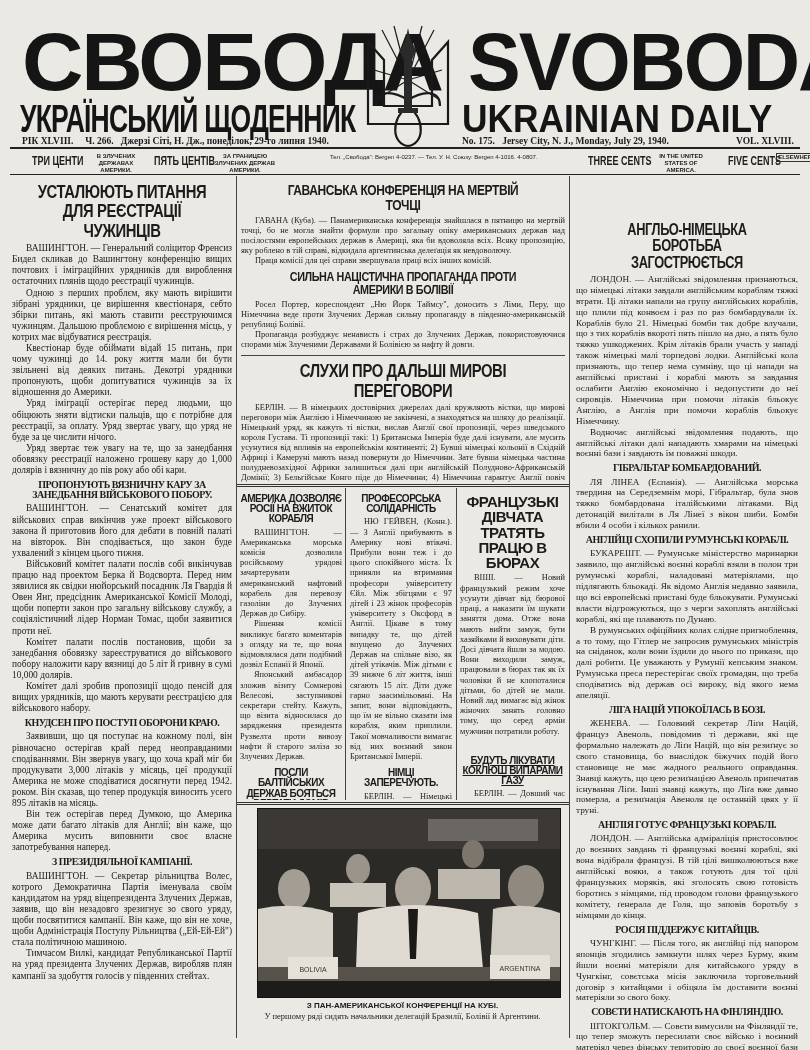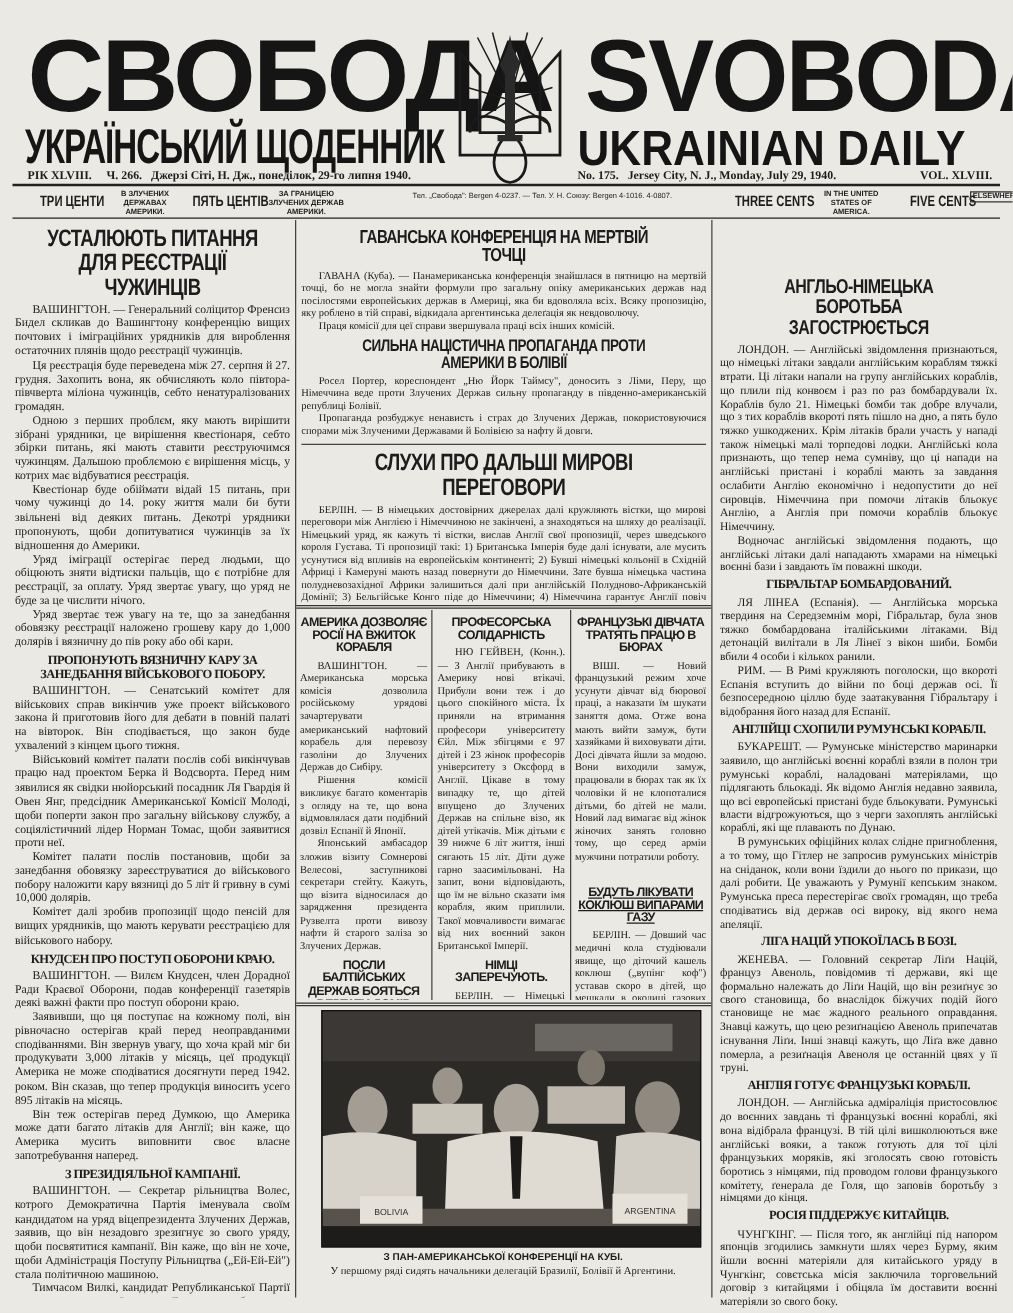--- a/index.html
+++ b/index.html
@@ -100,34 +100,32 @@
   <div class="vline" style="left:236px;top:176px;height:862px;"></div>
   <div class="vline" style="left:569px;top:176px;height:862px;"></div>
   <div class="vline" style="left:345px;top:488px;height:312px;"></div>
   <div class="vline" style="left:456px;top:488px;height:312px;"></div>
   <div class="hline thick" style="left:237px;width:332px;top:484px;"></div>
   <div class="hline thick" style="left:237px;width:332px;top:802px;"></div>
 
   <div class="col" style="left:12px;top:178px;width:220px;height:860px;">
     <div class="head h-xl">УСТАЛЮЮТЬ ПИТАННЯ ДЛЯ РЕЄСТРАЦІЇ ЧУЖИНЦІВ</div>
     <p>ВАШИНГТОН. — Генеральний соліцитор Френсиз Бидел скликав до Вашингтону конференцію вищих почтових і іміграційних урядників для вироблення остаточних плянів щодо реєстрації чужинців.</p>
-    <p>Ця реєстрація буде переведена між 27. серпня й 27. грудня. Захопить вона, як обчисляють коло півтора-півчверта міліона чужинців, себто ненатуралізованих громадян.</p>
     <p>Одною з перших проблєм, яку мають вирішити зібрані урядники, це вирішення квестіонаря, себто збірки питань, які мають ставити реєструючимся чужинцям. Дальшою проблємою є вирішення місць, у котрих має відбуватися реєстрація.</p>
     <p>Квестіонар буде обіймати відай 15 питань, при чому чужинці до 14. року життя мали би бути звільнені від деяких питань. Декотрі урядники пропонують, щоби допитуватися чужинців за їх відношення до Америки.</p>
     <p>Уряд іміграції остерігає перед людьми, що обіцюють зняти відтиски пальців, що є потрібне для реєстрації, за оплату. Уряд звертає увагу, що уряд не буде за це числити нічого.</p>
     <p>Уряд звертає теж увагу на те, що за занедбання обовязку реєстрації наложено грошеву кару до 1,000 долярів і вязничну до пів року або обі кари.</p>
 
     <div class="head h-s">ПРОПОНУЮТЬ ВЯЗНИЧНУ КАРУ ЗА ЗАНЕДБАННЯ ВІЙСЬКОВОГО ПОБОРУ.</div>
     <p>ВАШИНГТОН. — Сенатський комітет для військових справ викінчив уже проект військового закона й приготовив його для дебати в повній палаті на вівторок. Він сподівається, що закон буде ухвалений з кінцем цього тижня.</p>
     <p>Військовий комітет палати послів собі викінчував працю над проектом Берка й Водсворта. Перед ним зявилися як свідки нюйорський посадник Ля Гвардія й Овен Янг, предсідник Американської Комісії Молоді, щоби поперти закон про загальну військову службу, а соціялістичний лідер Норман Томас, щоби заявитися проти неї.</p>
     <p>Комітет палати послів постановив, щоби за занедбання обовязку зареєструватися до військового побору наложити кару вязниці до 5 літ й гривну в сумі 10,000 долярів.</p>
     <p>Комітет далі зробив пропозиції щодо пенсій для вищих урядників, що мають керувати реєстрацією для військового набору.</p>
 
     <div class="head h-s">КНУДСЕН ПРО ПОСТУП ОБОРОНИ КРАЮ.</div>
-    <p>ВАШИНГТОН. — Вилєм Кнудсен, член Дорадної Ради Краєвої Оборони, подав конференції газетярів деякі важні факти про поступ оборони краю.</p>
     <p>Заявивши, що ця поступає на кожному полі, він рівночасно остерігав край перед неоправданими сподіваннями. Він звернув увагу, що хоча край міг би продукувати 3,000 літаків у місяць, цеї продукції Америка не може сподіватися досягнути перед 1942. роком. Він сказав, що тепер продукція виносить усего 895 літаків на місяць.</p>
     <p>Він теж остерігав перед Думкою, що Америка може дати багато літаків для Англії; він каже, що Америка мусить виповнити своє власне запотребування наперед.</p>
 
     <div class="head h-s">З ПРЕЗИДІЯЛЬНОЇ КАМПАНІЇ.</div>
     <p>ВАШИНГТОН. — Секретар рільництва Волес, котрого Демократична Партія іменувала своїм кандидатом на уряд віцепрезидента Злучених Держав, заявив, що він незадовго зрезигнує зо свого уряду, щоби посвятитися кампанії. Він каже, що він не хоче, щоби Адміністрація Поступу Рільництва („Ей-Ей-Ей") стала політичною машиною.</p>
     <p>Тимчасом Вилкі, кандидат Републиканської Партії на уряд президента Злучених Держав, виробляв плян кампанії за здобуття голосів у південних стейтах.</p>
 
   </div>
 
   <div class="col" style="left:241px;top:178px;width:324px;height:304px;font-size:8.4px;line-height:10px;">
@@ -154,21 +152,21 @@
 
   <div class="col" style="left:350px;top:490px;width:102px;height:310px;font-size:8.4px;line-height:10.2px;">
     <div class="head h-m" style="font-size:10px;">ПРОФЕСОРСЬКА СОЛІДАРНІСТЬ</div>
     <p>НЮ ГЕЙВЕН, (Конн.). — З Англії прибувають в Америку нові втікачі. Прибули вони теж і до цього спокійного міста. Їх приняли на втримання професори університету Єйл. Між збігцями є 97 дітей і 23 жінок професорів університету з Оксфорд в Англії. Цікаве в тому випадку те, що дітей впущено до Злучених Держав на спільне візо, як дітей утікачів. Між дітьми є 39 нижче 6 літ життя, інші сягають 15 літ. Діти дуже гарно заасимільовані. На запит, вони відповідають, що їм не вільно сказати імя корабля, яким приплили. Такої мовчаливости вимагає від них воєнний закон Британської Імперії.</p>
     <div class="head h-m" style="font-size:10px;margin-top:6px;">НІМЦІ ЗАПЕРЕЧУЮТЬ.</div>
     <p>БЕРЛІН. — Німецькі власти категорично заперечили вістку, що вони погодились на автономію Бретонії.</p>
 
   </div>
 
   <div class="col" style="left:460px;top:490px;width:105px;height:310px;font-size:8.4px;line-height:10.2px;">
-    <div class="head h-m" style="font-size:10px;">ФРАНЦУЗЬКІ ДІВЧАТА ТРАТЯТЬ ПРАЦЮ В БЮРАХ</div>
+    <div class="head h-m" style="font-size:15px;">ФРАНЦУЗЬКІ ДІВЧАТА ТРАТЯТЬ ПРАЦЮ В БЮРАХ</div>
     <p>ВІШІ. — Новий французький режим хоче усунути дівчат від бюрової праці, а наказати їм шукати заняття дома. Отже вона мають вийти замуж, бути хазяйками й виховувати діти. Досі дівчата йшли за модою. Вони виходили замуж, працювали в бюрах так як їх чоловіки й не клопоталися дітьми, бо дітей не мали. Новий лад вимагає від жінок жіночих занять головно тому, що серед арміи мужчини потратили роботу.</p>
     <div class="head h-m" style="font-size:10px;margin-top:19px;text-decoration:underline;">БУДУТЬ ЛІКУВАТИ КОКЛЮШ ВИПАРАМИ ГАЗУ</div>
     <p>БЕРЛІН. — Довший час медичні кола студіювали явище, що діточий кашель коклюш („вупінг коф") уставав скоро в дітей, що мешкали в околиці газових заводів по містах. У Липську заведено експериментальну стацію для дітей, навіжених коклюшем. Їх приміщено в двох кімнатах, де складено мішки піску, вживаного для фільтрування газу. Діти бавилися тим піском і скоро приходили до здоровля.</p>
   </div>
 
   <div class="photo">
     <svg width="302" height="188" viewBox="0 0 302 188">
       <rect width="302" height="188" fill="#2c2a27"></rect>
       <rect x="0" y="0" width="302" height="40" fill="#3b3835"></rect>
       <rect x="170" y="10" width="110" height="22" fill="#8a857e" opacity="0.6"></rect>
@@ -196,21 +194,20 @@
     <span>У першому ряді сидять начальники делегацій Бразилії, Болівії й Аргентини.</span>
   </div>
 
   <div class="col" style="left:576px;top:178px;width:222px;height:860px;font-size:9.2px;line-height:10.9px;margin-top:40px;">
     <div class="head h-l" style="font-size:16px;">АНГЛЬО-НІМЕЦЬКА БОРОТЬБА ЗАГОСТРЮЄТЬСЯ</div>
     <p>ЛОНДОН. — Англійські звідомлення признаються, що німецькі літаки завдали англійським кораблям тяжкі втрати. Ці літаки напали на групу англійських кораблів, що плили під конвоєм і раз по раз бомбардували їх. Кораблів було 21. Німецькі бомби так добре влучали, що з тих кораблів вкороті пять пішло на дно, а пять було тяжко ушкоджених. Крім літаків брали участь у нападі також німецькі малі торпедові лодки. Англійські кола признають, що тепер нема сумніву, що ці напади на англійські пристані і кораблі мають за завдання ослабити Англію економічно і недопустити до неї сировців. Німеччина при помочи літаків бльокує Англію, а Англія при помочи кораблів бльокує Німеччину.</p>
     <p>Водночас англійські звідомлення подають, що англійські літаки далі нападають хмарами на німецькі воєнні бази і завдають їм поважні шкоди.</p>
 
     <div class="head h-s">ГІБРАЛЬТАР БОМБАРДОВАНИЙ.</div>
     <p>ЛЯ ЛІНЕА (Еспанія). — Англійська морська твердиня на Середземнім морі, Гібральтар, була знов тяжко бомбардована італійськими літаками. Від детонацій вилітали в Ля Лінеї з вікон шиби. Бомби вбили 4 особи і кількох ранили.</p>
-    <p>РИМ. — В Римі кружляють поголоски, що вкороті Еспанія вступить до війни по боці держав осі. Її безпосередною ціллю буде заатакування Гібральтару і відобрання його назад для Еспанії.</p>
 
     <div class="head h-s">АНГЛІЙЦІ СХОПИЛИ РУМУНСЬКІ КОРАБЛІ.</div>
     <p>БУКАРЕШТ. — Румунське міністерство маринарки заявило, що англійські воєнні кораблі взяли в полон три румунські кораблі, наладовані матеріялами, що підлягають бльокаді. Як відомо Англія недавно заявила, що всі европейські пристані буде бльокувати. Румунські власти відгрожуються, що з черги захоплять англійські кораблі, які ще плавають по Дунаю.</p>
     <p>В румунських офіційних колах слідне пригноблення, а то тому, що Гітлер не запросив румунських міністрів на сніданок, коли вони їздили до нього по прикази, що далі робити. Це уважають у Румунії кепським знаком. Румунська преса перестерігає своїх громадян, що треба сподіватись від держав осі вироку, від якого нема апеляції.</p>
 
     <div class="head h-s">ЛІГА НАЦІЙ УПОКОЇЛАСЬ В БОЗІ.</div>
     <p>ЖЕНЕВА. — Головний секретар Ліґи Націй, француз Авеноль, повідомив ті держави, які ще формально належать до Ліґи Націй, що він резиґнує зо свого становища, бо внаслідок біжучих подій його становище не має жадного реального оправдання. Знавці кажуть, що цею резиґнацією Авеноль припечатав існування Ліґи. Інші знавці кажуть, що Ліґа вже давно померла, а резиґнація Авеноля це останній цвях у її труні.</p>
 
     <div class="head h-s">АНГЛІЯ ГОТУЄ ФРАНЦУЗЬКІ КОРАБЛІ.</div>
     <p>ЛОНДОН. — Англійська адміраліція пристосовлює до воєнних завдань ті французькі воєнні кораблі, які вона відібрала французі. В тій цілі вишколюються вже англійські вояки, а також готують для тої цілі французьких моряків, які зголосять свою готовість боротись з німцями, під проводом голови французького комітету, ґенерала де Голя, що заповів боротьбу з німцями до кінця.</p>

